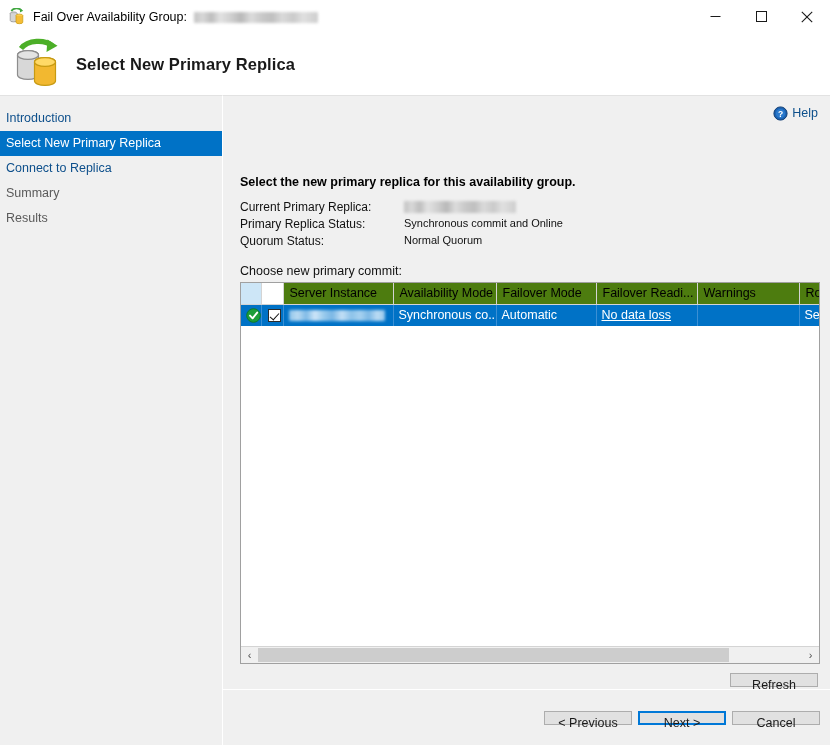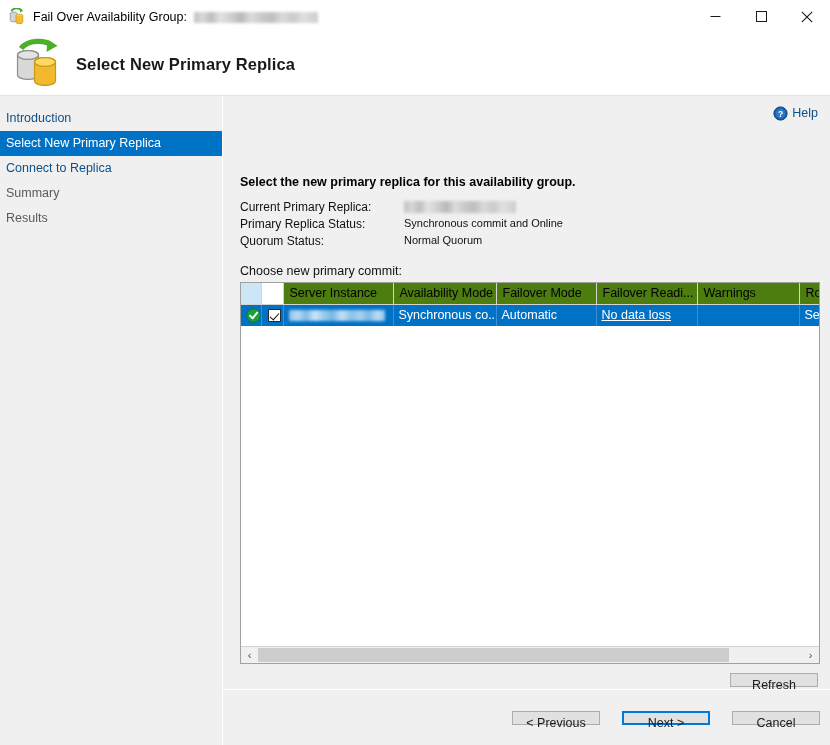--- a/index.html
+++ b/index.html
@@ -350,21 +350,21 @@
     right: 0;
     bottom: 0;
     height: 55px;
     background: #f0f0f0;
     display: flex;
     align-items: center;
     justify-content: flex-end;
     padding-right: 10px;
     box-sizing: border-box;
   }
-  .footer-bar .btn { margin-left: 22px; }
+  .footer-bar .btn { margin-left: 6px; }
 </style>
 </head>
 <body>
 
 <div class="titlebar">
   <span class="titlebar-icon">
     <svg width="18" height="18" viewBox="0 0 18 18">
       <ellipse cx="5.6" cy="5.4" rx="3.4" ry="1.5" fill="#c9c9c9" stroke="#8d8d8d" stroke-width="0.7"></ellipse>
       <path d="M2.2 5.4 L2.2 12.4 A3.4 1.5 0 0 0 9 12.4 L9 5.4" fill="#d5d5d5" stroke="#8d8d8d" stroke-width="0.7"></path>
       <ellipse cx="11.4" cy="7.6" rx="3.4" ry="1.5" fill="#ffd966" stroke="#c79a12" stroke-width="0.7"></ellipse>

